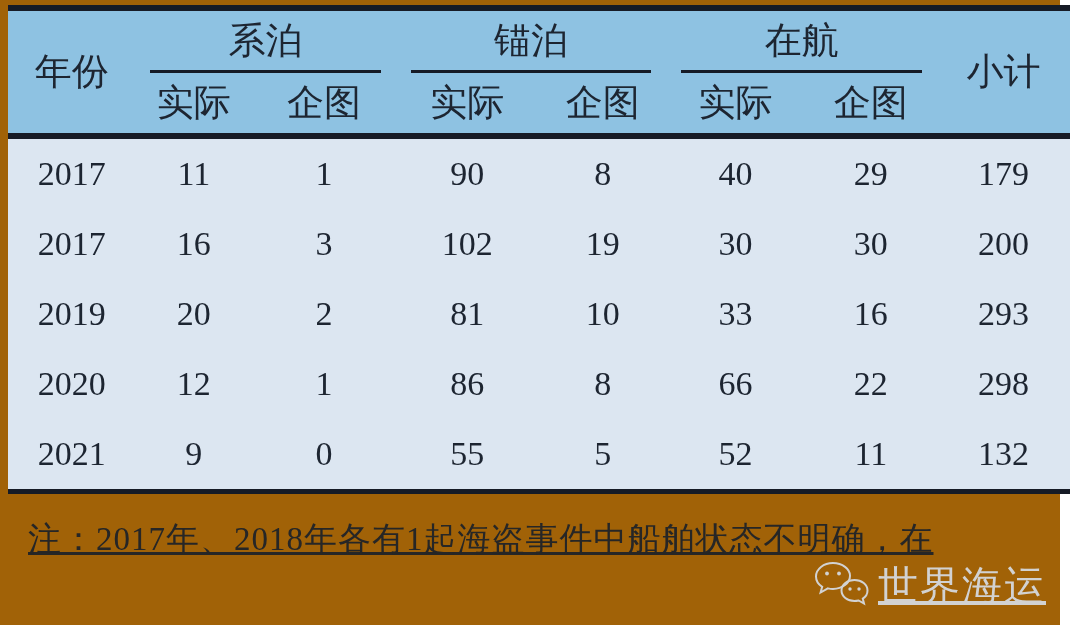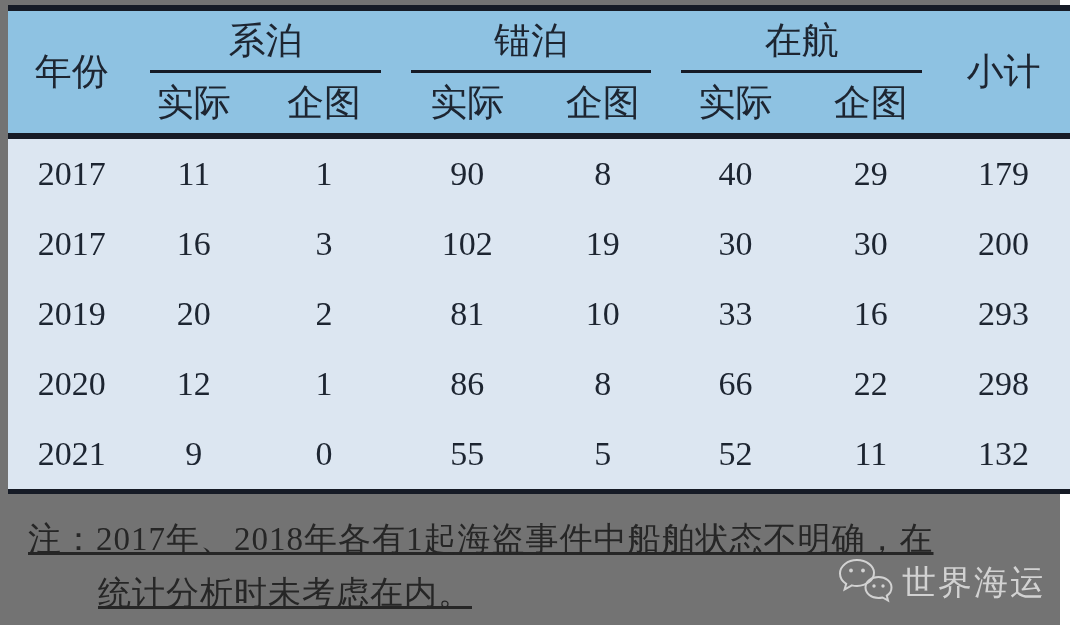--- a/index.html
+++ b/index.html
@@ -8,21 +8,21 @@
     background: #ffffff;
     width: 1080px;
     height: 625px;
     overflow: hidden;
     font-family: "Liberation Serif", "DejaVu Serif", serif;
   }
   .page {
     position: relative;
     width: 1060px;
     height: 625px;
-    background: #737373;
+    background: #a16207;
   }
   .table-wrap {
     position: absolute;
     left: 8px;
     top: 5px;
     width: 1062px;
   }
   table.piracy {
     width: 100%;
     border-collapse: collapse;
@@ -71,23 +71,24 @@
   .watermark {
     position: absolute;
     right: 14px;
     top: 558px;
     display: flex;
     align-items: center;
     gap: 8px;
     color: #d2d2d2;
   }
   .watermark .wm-text {
-    font-size: 34px;
+    font-size: 40px;
     letter-spacing: 2px;
     font-family: "Liberation Sans", sans-serif;
+    text-decoration: underline;
   }
 </style>
 </head>
 <body>
 
 <div class="page">
 
   <div class="table-wrap">
     <table class="piracy">
       <colgroup>
@@ -176,21 +177,20 @@
           <td>52</td>
           <td>11</td>
           <td>132</td>
         </tr>
       </tbody>
     </table>
   </div>
 
   <div class="note">
     <div class="line1">注：2017年、2018年各有1起海盗事件中船舶状态不明确，在</div>
-    <div class="line2">统计分析时未考虑在内。</div>
   </div>
 
   <div class="watermark">
     <span>
       <svg width="58" height="46" viewBox="0 0 58 46" fill="none" xmlns="http://www.w3.org/2000/svg">
         <path d="M21,2 C11.6,2 4,8 4,15.4 c0,4.2 2.4,7.9 6.2,10.4 L8.6,31.5 l7.3,-4.1 c1.6,0.4 3.3,0.6 5.1,0.6 9.4,0 17,-6 17,-13.3 C38,8 30.4,2 21,2 Z" stroke="#d2d2d2" stroke-width="2"></path>
         <circle cx="15" cy="12.5" r="1.9" fill="#d2d2d2"></circle>
         <circle cx="27" cy="12.5" r="1.9" fill="#d2d2d2"></circle>
         <path d="M42.5,19 c-7.2,0 -13,4.7 -13,10.5 0,5.8 5.8,10.5 13,10.5 1.4,0 2.8,-0.2 4.1,-0.5 l5.4,3 -1.2,-4.8 c2.9,-1.9 4.7,-4.9 4.7,-8.2 C55.5,23.7 49.7,19 42.5,19 Z" stroke="#d2d2d2" stroke-width="2"></path>
         <circle cx="38" cy="28" r="1.7" fill="#d2d2d2"></circle>

